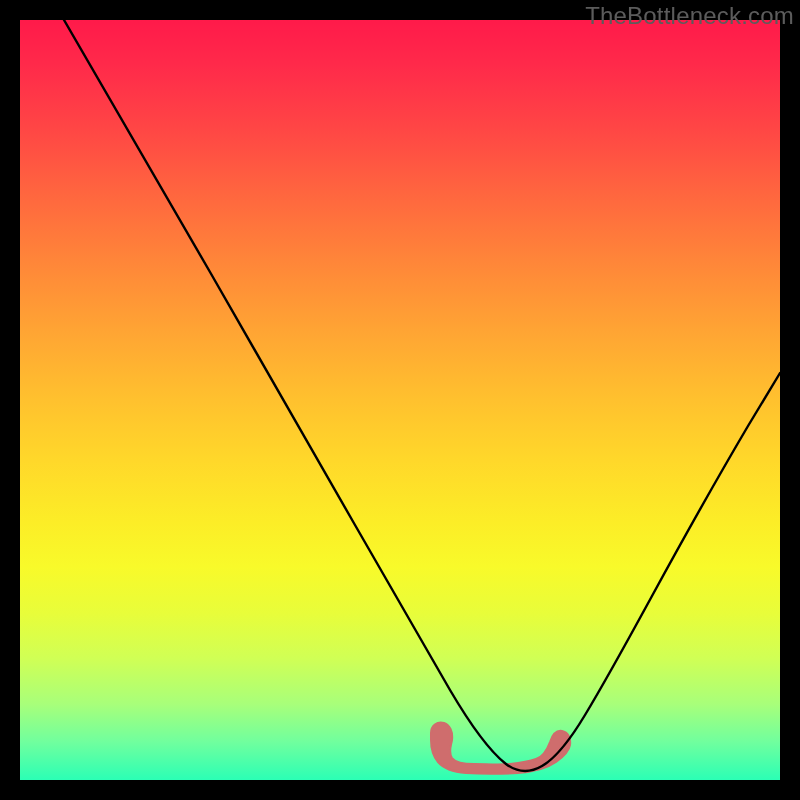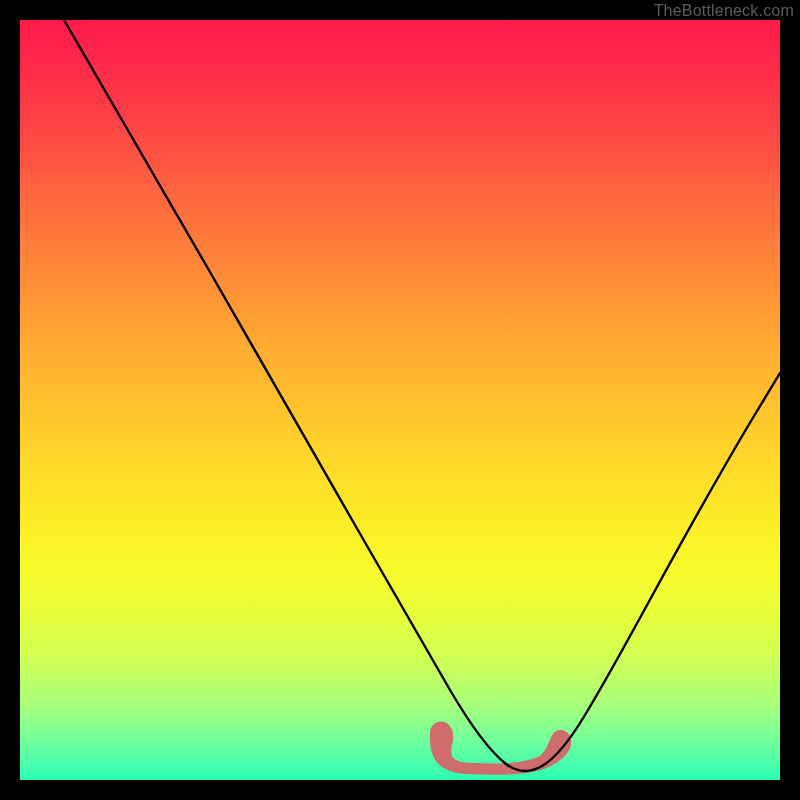--- a/index.html
+++ b/index.html
@@ -39,21 +39,21 @@
       #a8ff7a 90%,
       #70ff9e 95%,
       #2bffb5 100%
     );
   }
   .watermark {
     position: absolute;
     top: 2px;
     right: 6px;
     color: #5c5c5c;
-    font-size: 16px;
+    font-size: 24px;
     font-weight: 500;
     letter-spacing: 0.2px;
     z-index: 5;
     user-select: none;
   }
   svg.overlay {
     position: absolute;
     left: 0;
     top: 0;
     width: 760px;

